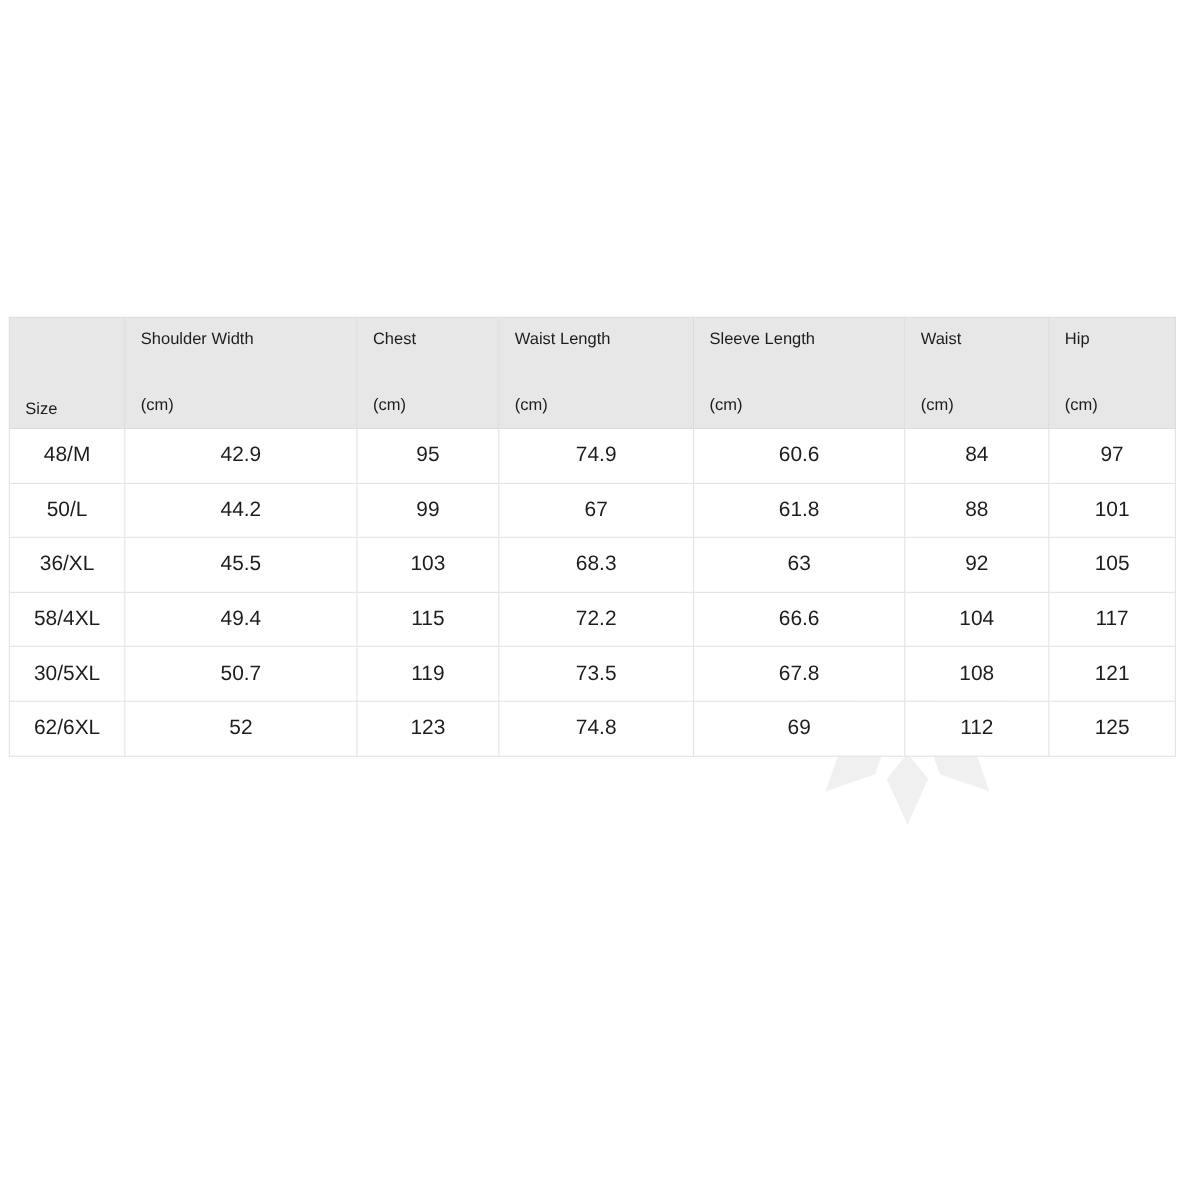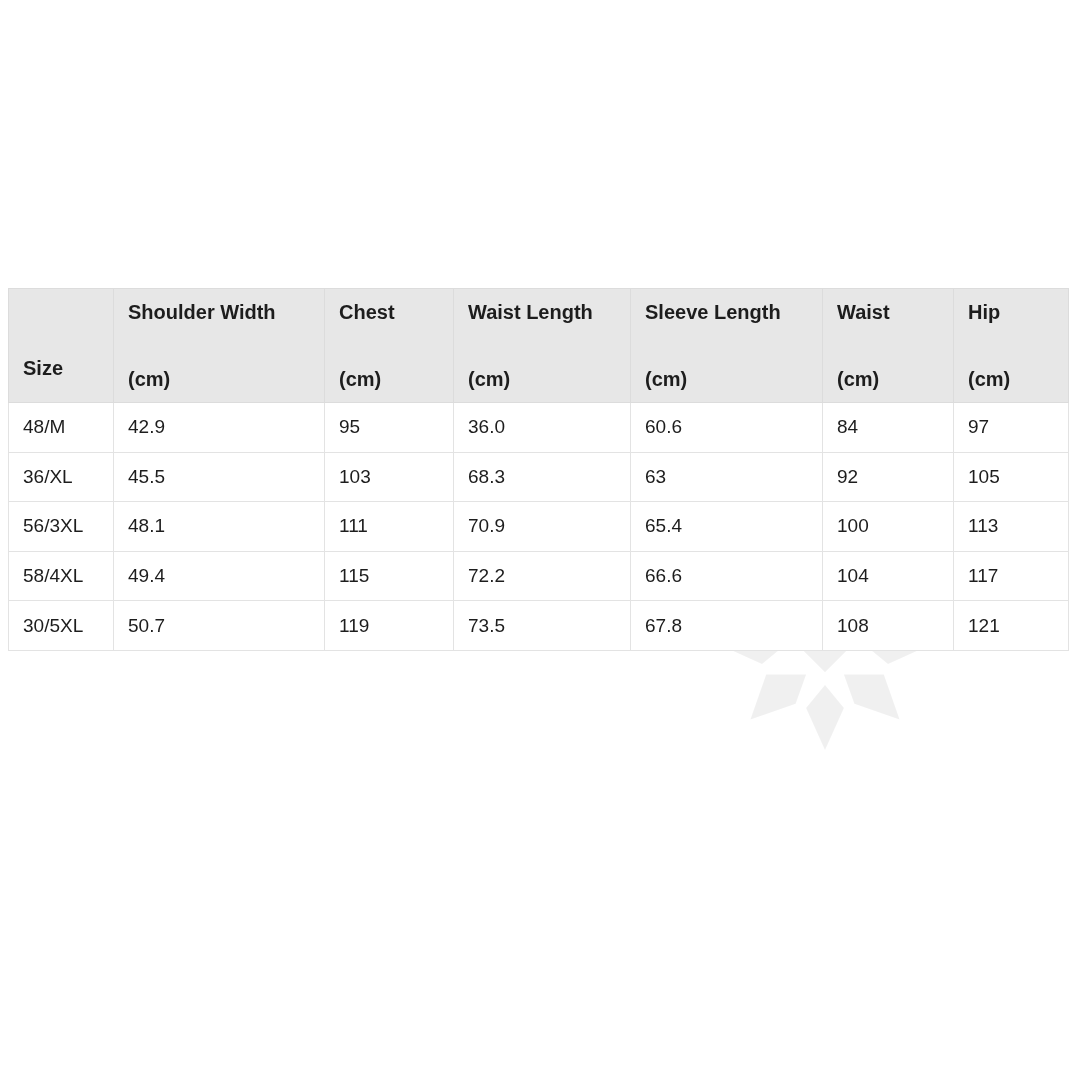--- a/index.html
+++ b/index.html
@@ -70,40 +70,41 @@
   table.size-table td {
     border: 1px solid #e3e3e3;
     text-align: left;
     vertical-align: middle;
     color: #1d1d1d;
     font-size: 19px;
     padding: 0 14px;
   }
   table.size-table thead th {
     background: #e7e7e7;
-    font-weight: bold;
+    font-weight: normal;
     height: 94px;
     line-height: 1.45;
-    font-size: 20px;
+    font-size: 15px;
     vertical-align: middle;
     border-color: #dcdcdc;
   }
   table.size-table thead th .unit {
     display: block;
     margin-top: 38px;
   }
   table.size-table thead th.size-head {
     vertical-align: bottom;
-    padding-bottom: 19px;
+    padding-bottom: 6px;
   }
   table.size-table tbody td {
     height: 48.6px;
     background: #ffffff;
     font-size: 19px;
     font-weight: 400;
+    text-align: center;
   }
   
   col.c0 { width: 105px; }
   col.c1 { width: 211px; }
   col.c2 { width: 129px; }
   col.c3 { width: 177px; }
   col.c4 { width: 192px; }
   col.c5 { width: 131px; }
   col.c6 { width: 115px; }
 </style>
@@ -169,58 +170,67 @@
             <span>Hip</span>
             <span class="unit">(cm)</span>
           </th>
         </tr>
       </thead>
       <tbody>
         <tr>
           <td>48/M</td>
           <td>42.9</td>
           <td>95</td>
-          <td>36.0</td>
+          <td>74.9</td>
           <td>60.6</td>
           <td>84</td>
           <td>97</td>
+        </tr>
+        <tr>
+          <td>50/L</td>
+          <td>44.2</td>
+          <td>99</td>
+          <td>67</td>
+          <td>61.8</td>
+          <td>88</td>
+          <td>101</td>
         </tr>
         <tr>
           <td>36/XL</td>
           <td>45.5</td>
           <td>103</td>
           <td>68.3</td>
           <td>63</td>
           <td>92</td>
           <td>105</td>
         </tr>
         <tr>
-          <td>56/3XL</td>
-          <td>48.1</td>
-          <td>111</td>
-          <td>70.9</td>
-          <td>65.4</td>
-          <td>100</td>
-          <td>113</td>
-        </tr>
-        <tr>
           <td>58/4XL</td>
           <td>49.4</td>
           <td>115</td>
           <td>72.2</td>
           <td>66.6</td>
           <td>104</td>
           <td>117</td>
         </tr>
         <tr>
           <td>30/5XL</td>
           <td>50.7</td>
           <td>119</td>
           <td>73.5</td>
           <td>67.8</td>
           <td>108</td>
           <td>121</td>
         </tr>
+        <tr>
+          <td>62/6XL</td>
+          <td>52</td>
+          <td>123</td>
+          <td>74.8</td>
+          <td>69</td>
+          <td>112</td>
+          <td>125</td>
+        </tr>
       </tbody>
     </table>
   </div>
 
 </div>
 
 </body></html>

